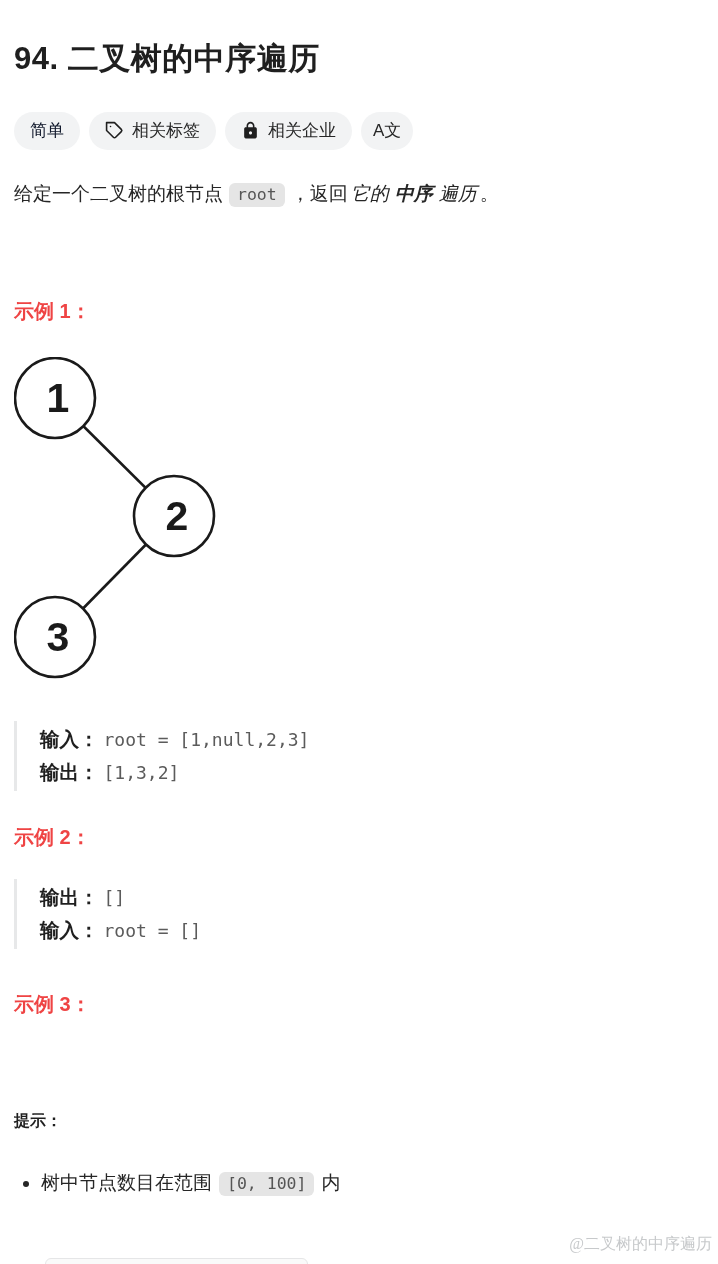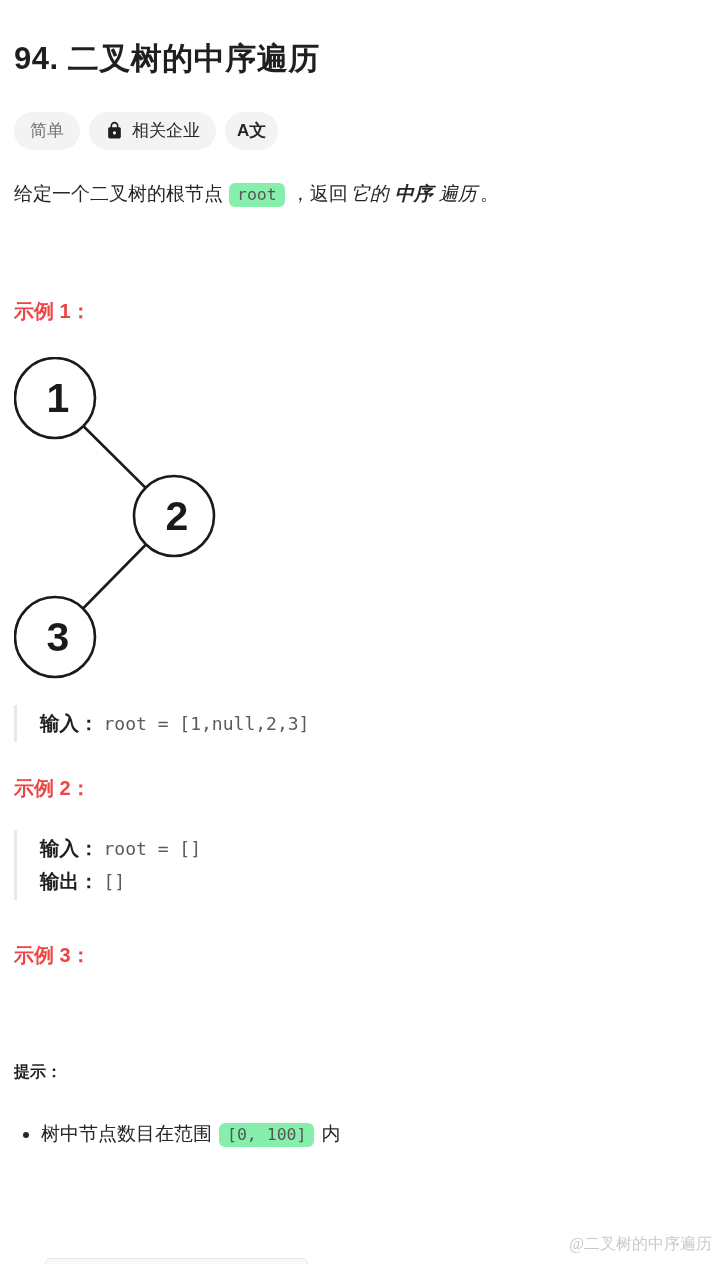--- a/index.html
+++ b/index.html
@@ -37,57 +37,57 @@
     padding: 0 16px;
     border-radius: 19px;
     background: #f2f3f4;
     font-size: 17px;
     color: #262626;
     border: none;
     font-family: inherit;
     cursor: pointer;
     white-space: nowrap;
   }
-  .pill.translate { padding: 0 12px; font-weight: 700; align-items: center; }
+  .pill.translate { padding: 0 12px; font-weight: 400; align-items: center; }
   .pill .icon { display: inline-flex; width: 19px; height: 19px; color: #1f1f1f; }
   .pill .icon svg { width: 100%; height: 100%; }
   .difficulty-text { font-size: 17px; }
 
   .description {
     margin-top: 28px;
     font-size: 19px;
     line-height: 1.7;
     color: #262626;
   }
   .code-inline {
     font-family: "DejaVu Sans Mono", monospace;
     font-size: 16.5px;
     color: #565656;
-    background: #86efac;
+    background: #e5e5e5;
     border-radius: 6px;
     padding: 2px 8px 3px 8px;
     margin: 0 6px;
     white-space: nowrap;
   }
   .description em { font-style: italic; margin: 0 3px; }
   .description .strong-em { font-style: italic; font-weight: 700; margin: 8px 3px; }
 
   .example-heading {
     font-size: 20px;
     font-weight: 700;
     color: #ef4444;
   }
   .h-ex1 { margin-top: 88px; }
   .h-ex2 { margin-top: 33px; }
   .h-ex3 { margin-top: 42px; }
 
   .tree-figure { margin-top: 32px; margin-left: 0; }
 
   .example-block {
-    margin-top: 20px;
+    margin-top: 36px;
     border-left: 3px solid #e7e8e9;
     padding: 2px 0 2px 23px;
   }
   .example-block.b2, .example-block.b3 { margin-top: 28px; }
   .io-line {
     font-size: 19.5px;
     line-height: 32px;
     white-space: nowrap;
   }
   .io-label { font-weight: 700; color: #1f1f1f; }
@@ -145,23 +145,32 @@
 </style>
 </head>
 <body>
 
 <div class="page">
 
   <h1 class="title">94. 二叉树的中序遍历</h1>
 
   <div class="badge-row">
     <button class="pill">
-      <span class="difficulty-text" style="color: #737373;">简单</span>
-    </button>
-
+      <span class="difficulty-text" style="color: #0f172a;">简单</span>
+    </button>
+
+    <button class="pill">
+      <span class="icon">
+        <svg viewBox="0 0 24 24" fill="none" stroke="currentColor" stroke-width="2" stroke-linecap="round" stroke-linejoin="round">
+          <path d="M20.59 13.41l-7.17 7.17a2 2 0 0 1-2.83 0L2 12V2h10l8.59 8.59a2 2 0 0 1 0 2.82z"></path>
+          <line x1="7" y1="7" x2="7.01" y2="7"></line>
+        </svg>
+      </span>
+      <span>相关标签</span>
+    </button>
 
     <button class="pill">
       <span class="icon">
         <svg viewBox="0 0 24 24" fill="currentColor">
           <path d="M18 8h-1V6c0-2.76-2.24-5-5-5S7 3.24 7 6v2H6c-1.1 0-2 .9-2 2v10c0 1.1.9 2 2 2h12c1.1 0 2-.9 2-2V10c0-1.1-.9-2-2-2zm-6 9c-1.1 0-2-.9-2-2s.9-2 2-2 2 .9 2 2-.9 2-2 2zm3-9H9V6c0-1.66 1.34-3 3-3s3 1.34 3 3v2z"></path>
         </svg>
       </span>
       <span>相关企业</span>
     </button>
 
@@ -182,27 +191,28 @@
       <circle cx="160" cy="159" r="40" fill="#ffffff" stroke="#1a1a1a" stroke-width="2.6"></circle>
       <circle cx="41" cy="280" r="40" fill="#ffffff" stroke="#1a1a1a" stroke-width="2.6"></circle>
       <text x="44" y="55" text-anchor="middle">1</text>
       <text x="163" y="173" text-anchor="middle">2</text>
       <text x="44" y="294" text-anchor="middle">3</text>
     </svg>
   </figure>
 
   <div class="example-block b1">
     <div class="io-line"><span class="io-label">输入：</span><span class="io-value">root = [1,null,2,3]</span></div>
+    <div class="io-line"><span class="io-label">输出：</span><span class="io-value">[1,3,2]</span></div>
   </div>
 
   <h3 class="example-heading h-ex2">示例 2：</h3>
 
   <div class="example-block b2">
+    <div class="io-line"><span class="io-label">输出：</span><span class="io-value">[]</span></div>
     <div class="io-line"><span class="io-label">输入：</span><span class="io-value">root = []</span></div>
-    <div class="io-line"><span class="io-label">输出：</span><span class="io-value">[]</span></div>
   </div>
 
   <h3 class="example-heading h-ex3">示例 3：</h3>
 
 
   <h3 class="hints-heading">提示：</h3>
 
   <ul class="hints-list">
     <li><span>树中节点数目在范围</span><code class="code-inline">[0, 100]</code><span>内</span></li>
   </ul>

